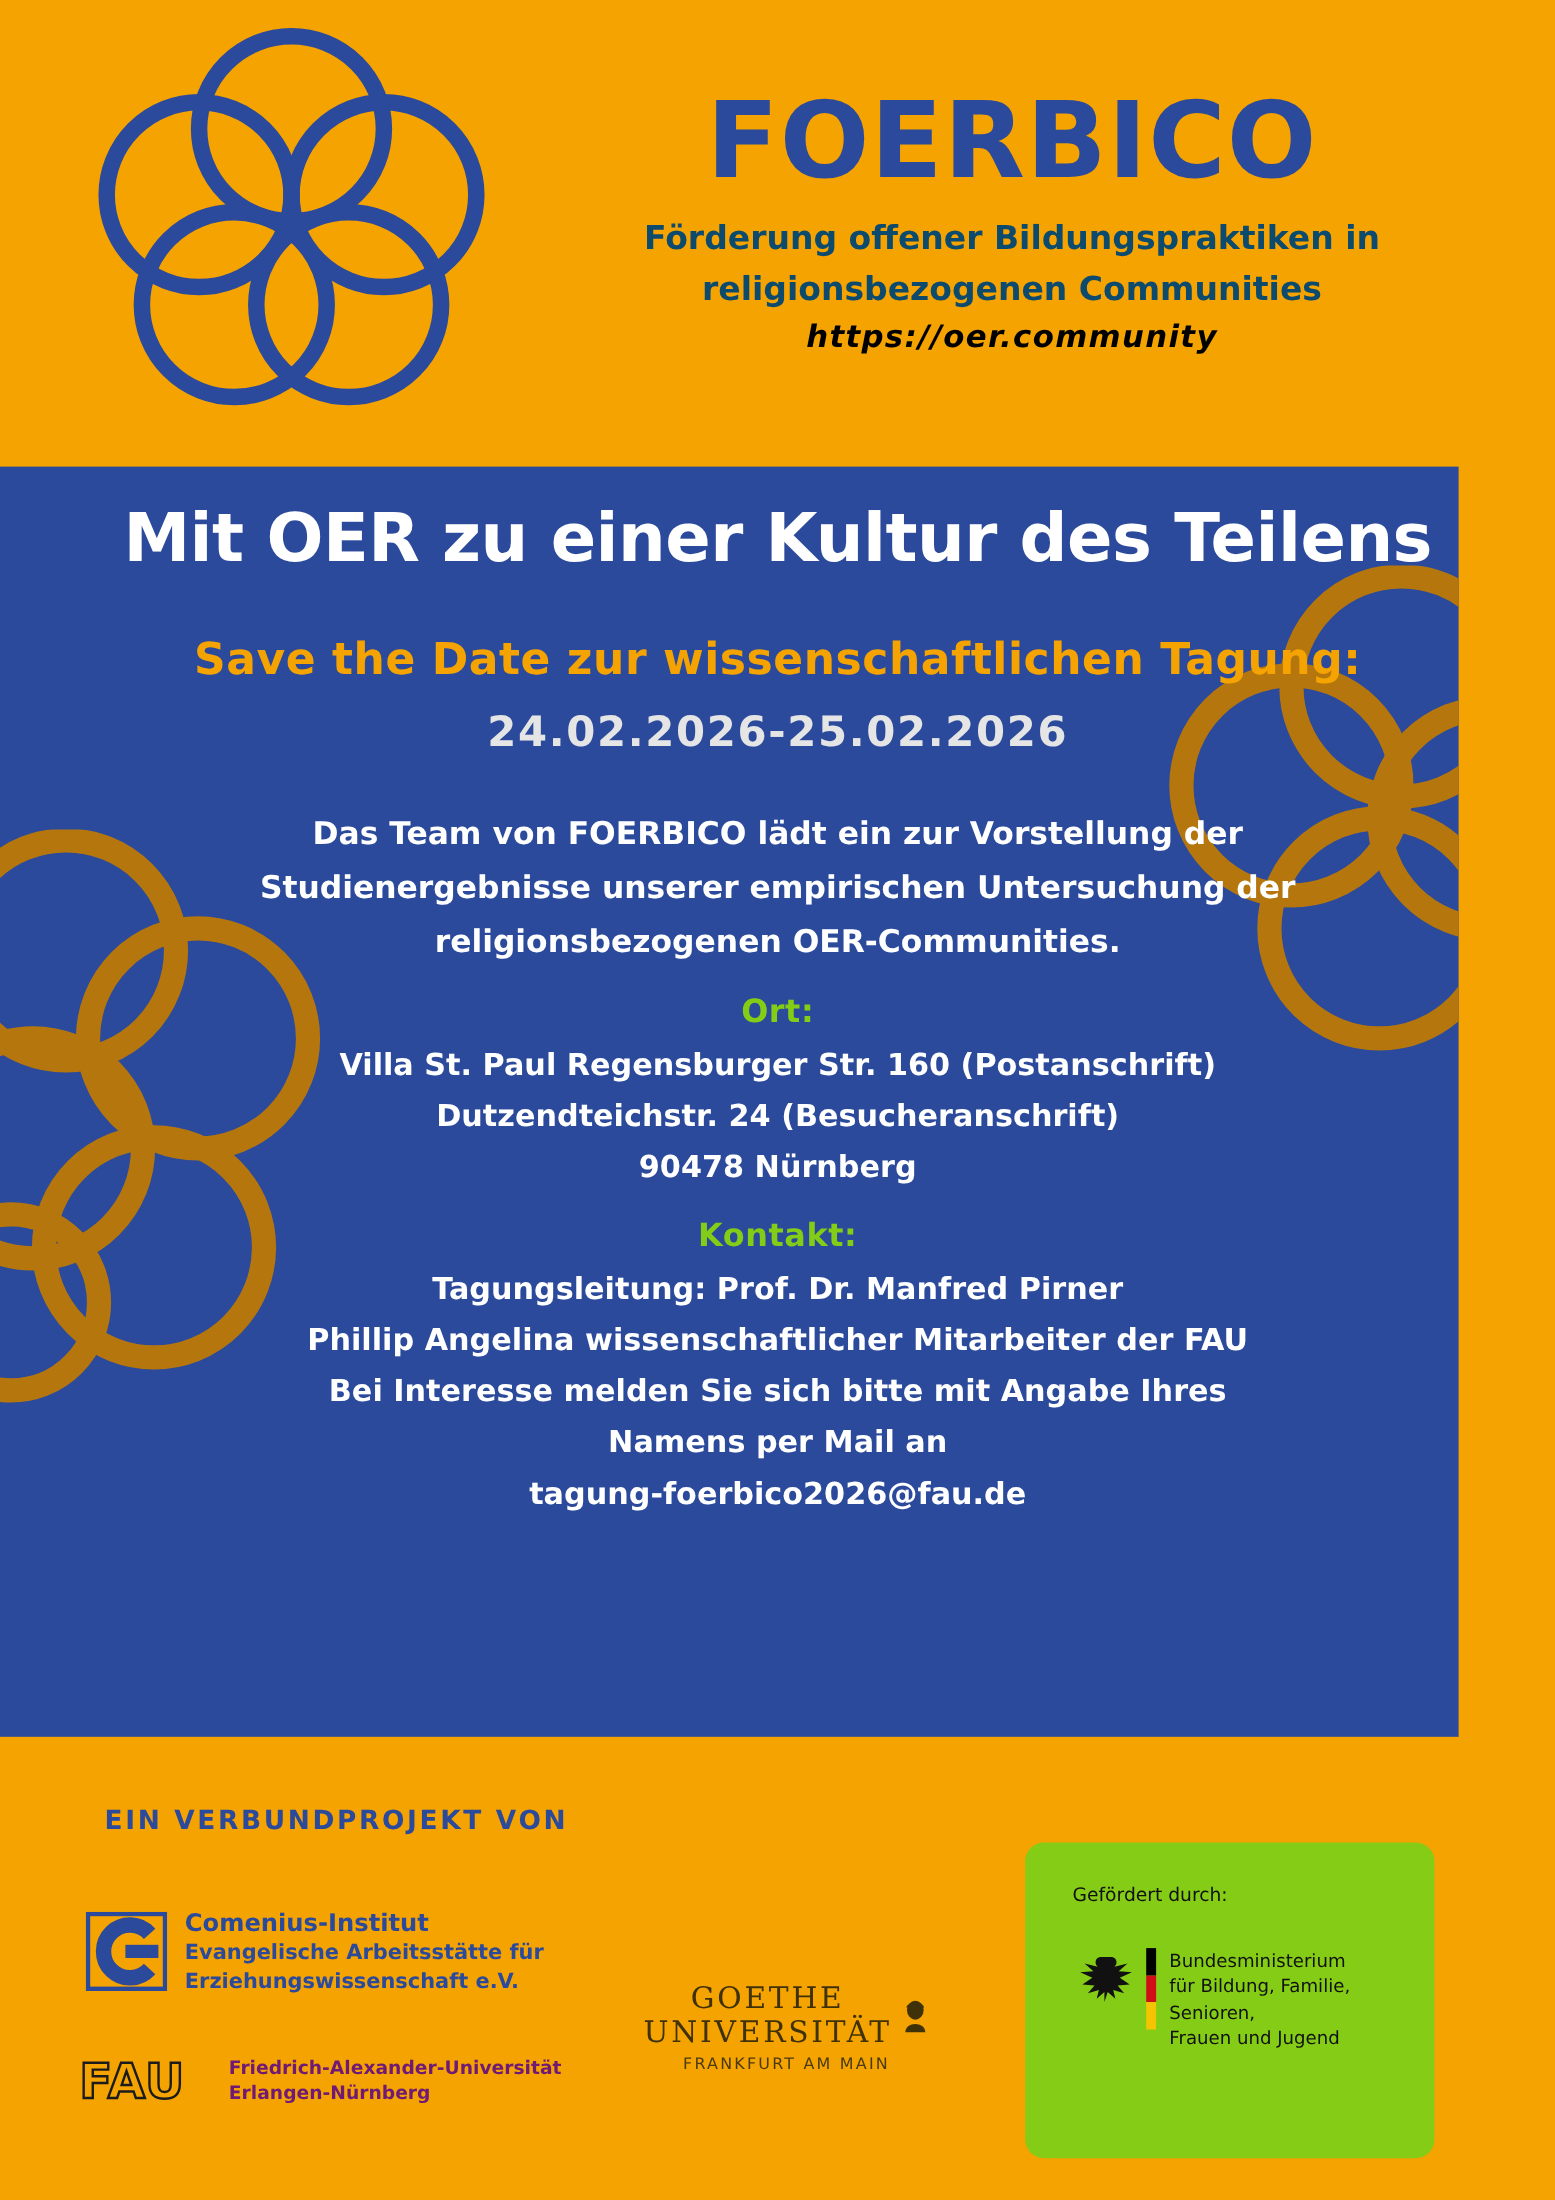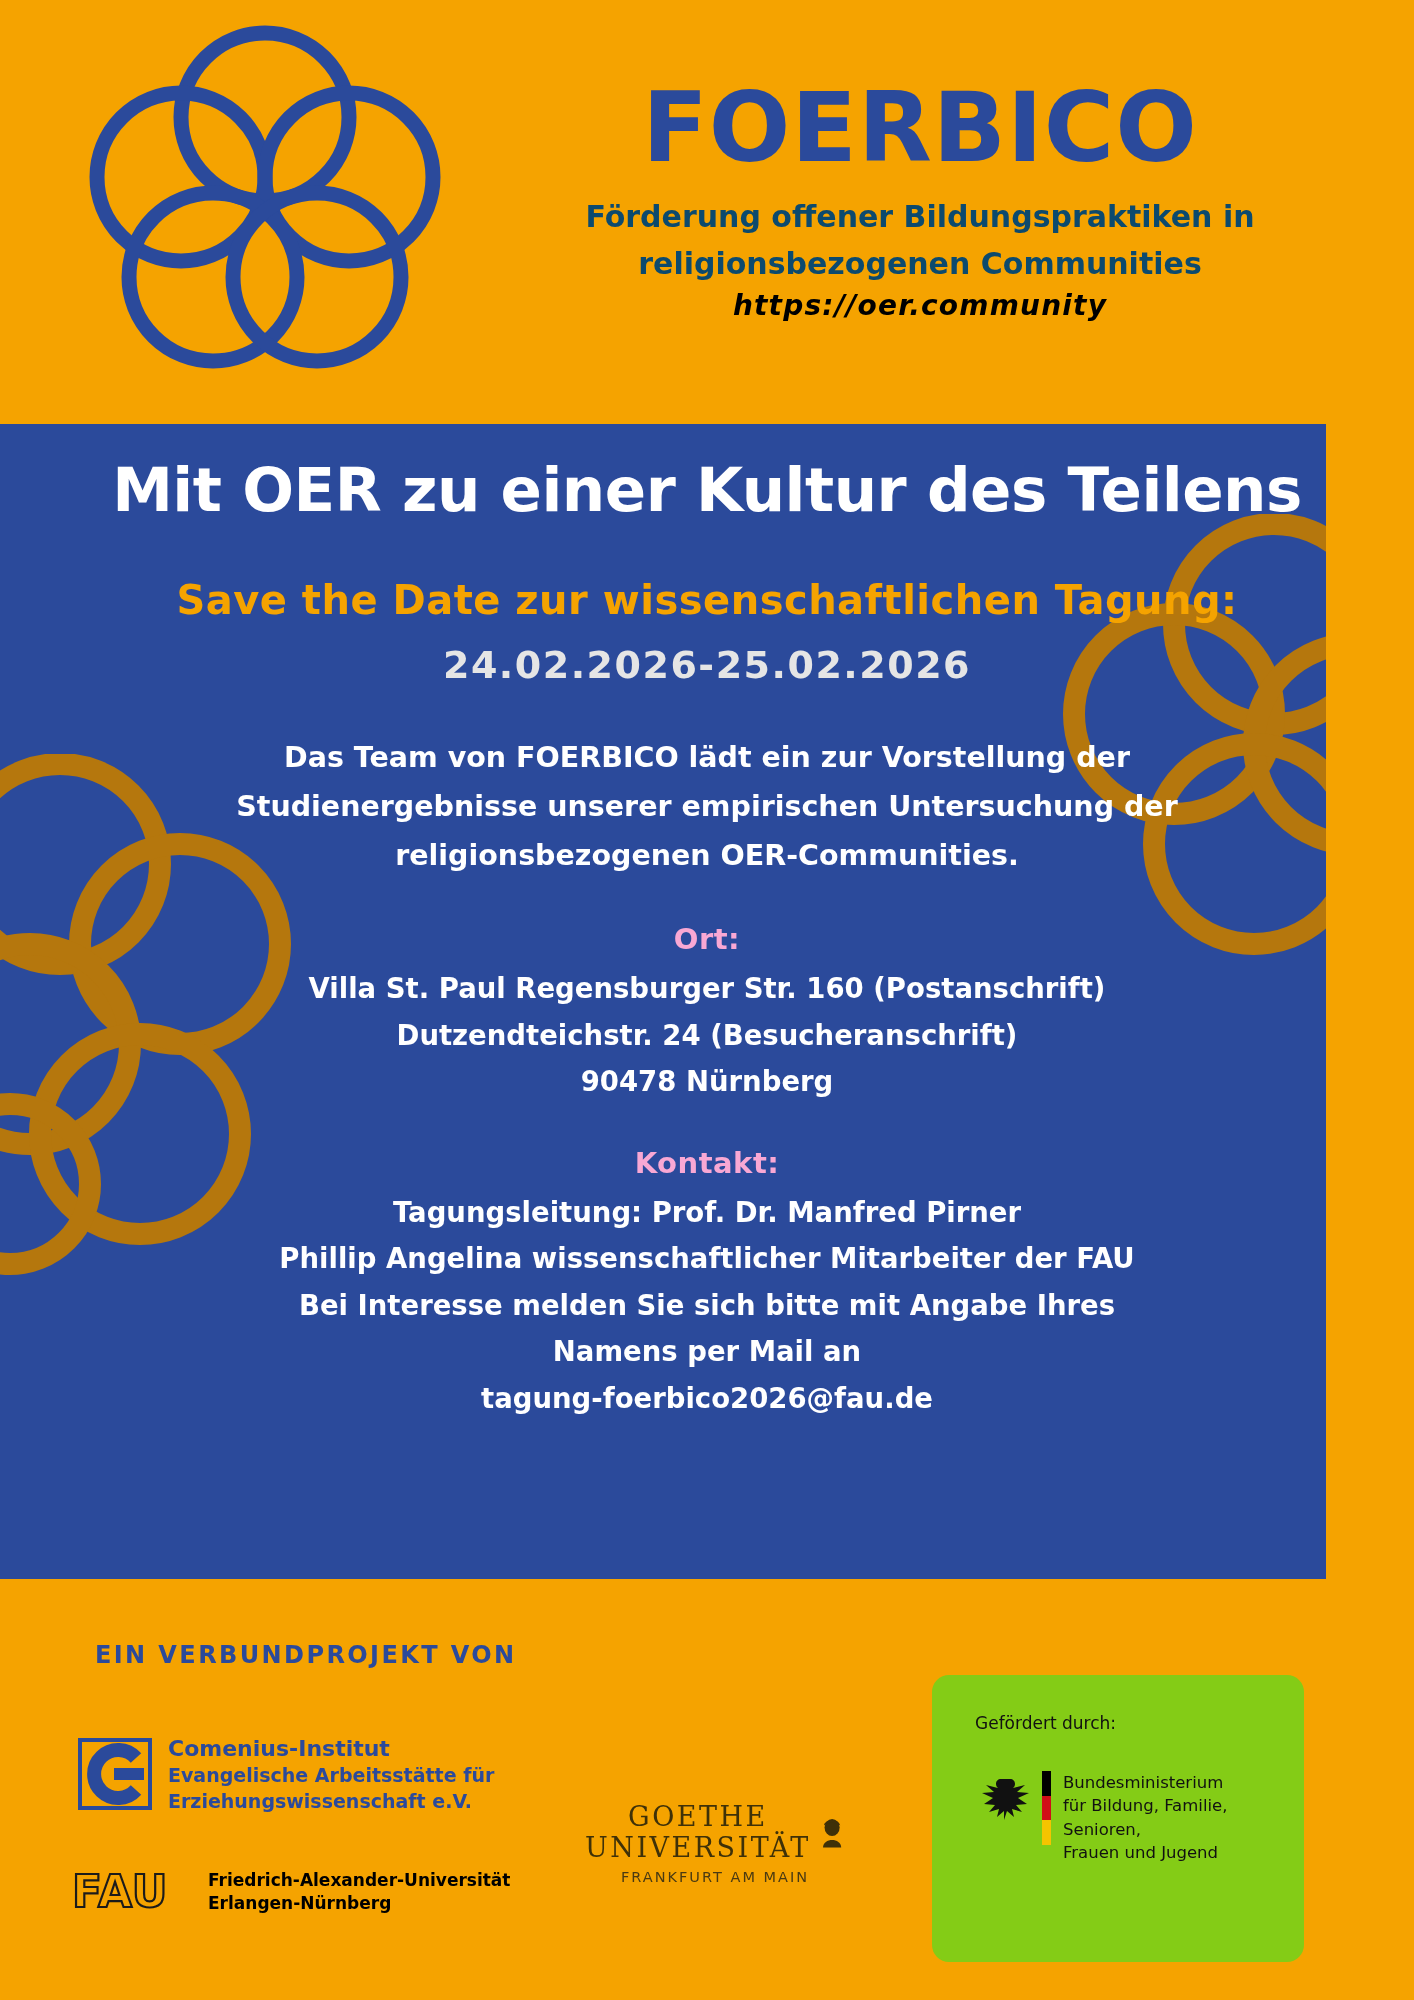--- a/index.html
+++ b/index.html
@@ -107,24 +107,24 @@
     color: #e5e5e5;
   }
   .intro {
     margin: 46px auto 0;
     width: 1010px;
     font-size: 28.5px;
     font-weight: bold;
     line-height: 1.72;
   }
   .sec-label {
-    margin-top: 42px;
+    margin-top: 22px;
     font-size: 29px;
     font-weight: bold;
-    color: #f9a8d4;
+    color: #84cc16;
     letter-spacing: 0.5px;
   }
   .sec-lines {
     margin-top: 10px;
     font-size: 27.5px;
     font-weight: bold;
     line-height: 1.62;
   }
   .sec-lines div { margin-top: 2px; }
 
@@ -167,21 +167,21 @@
   
   .fau {
     position: absolute;
     left: 72px;
     top: 288px;
     display: flex;
     align-items: center;
     gap: 18px;
   }
   .fau-text {
-    color: #000000;
+    color: #701a75;
     font-size: 17px;
     font-weight: bold;
     line-height: 1.35;
   }
 
   
   .goethe {
     position: absolute;
     left: 585px;
     top: 222px;

